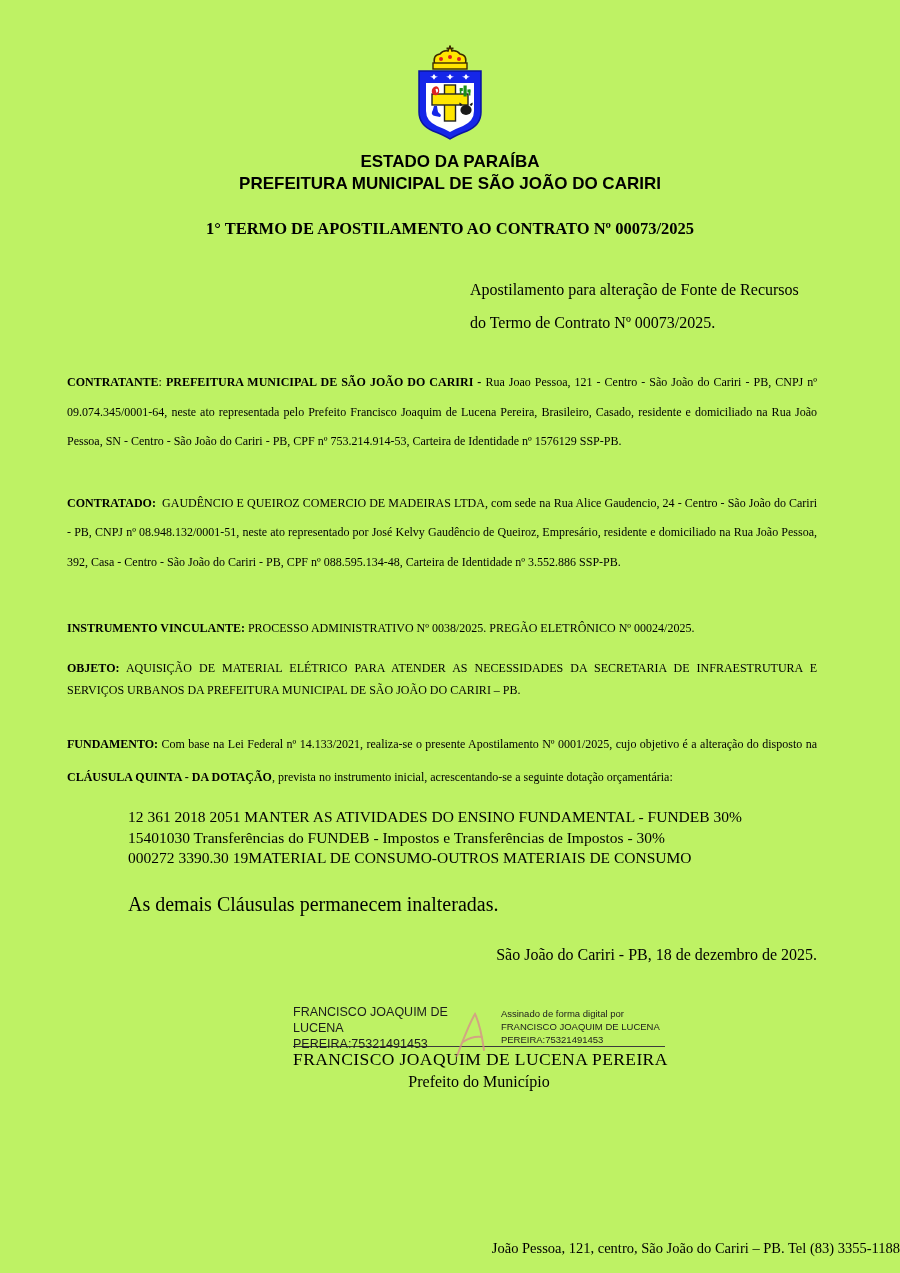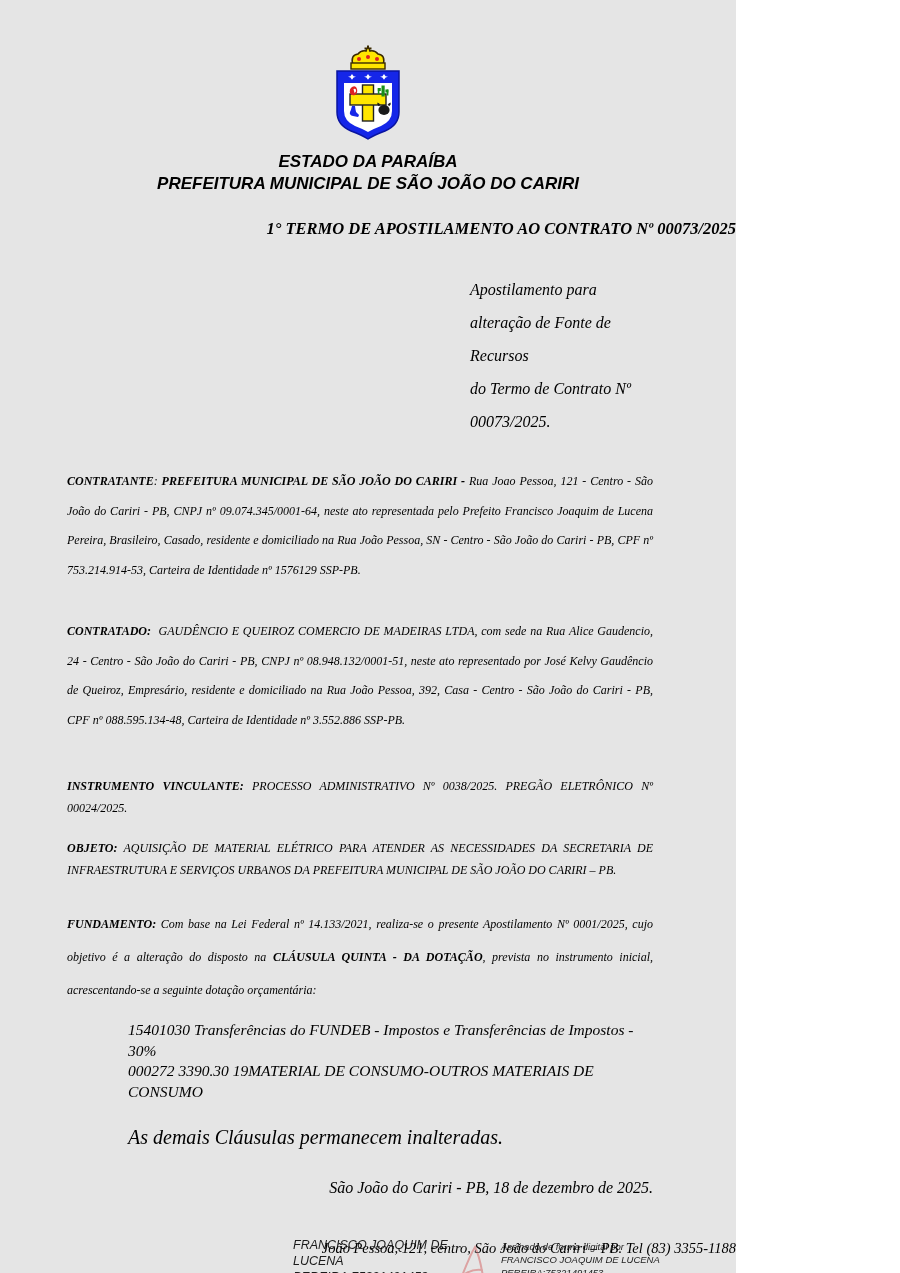--- a/index.html
+++ b/index.html
@@ -1,35 +1,34 @@
 <!DOCTYPE html>
 <html lang="pt"><head>
 <meta charset="utf-8">
 <style>
   html,body { margin:0; padding:0; background:#ffffff; }
   .page {
     position:relative;
-    width:736px; height:1273px;
-    background:#e5e5e5;
+    width:900px; height:1273px;
+    background:#bef264;
     color:#000;
     font-family:"Liberation Serif", serif;
     overflow:hidden;
-    font-style:italic;
   }
   .logo-wrap { display:flex; justify-content:center; padding-top:44px; }
   .hdr {
     text-align:center;
     font-family:"Liberation Sans", sans-serif;
     font-weight:bold;
     font-size:17px;
     line-height:22px;
     margin-top:7px;
   }
   .doc-title {
-    text-align:right;
+    text-align:center;
     font-family:"Liberation Serif", serif;
     font-weight:bold;
     font-size:16.5px;
     margin-top:24px;
   }
   .epigraph {
     margin:34px 83px 0 470px;
     font-size:16px;
     line-height:33px;
     text-align:left;
@@ -146,20 +145,21 @@
 
   <p class="body-par lh-wide mt-contratado"><b>CONTRATADO:</b><span>&nbsp; GAUDÊNCIO E QUEIROZ COMERCIO DE MADEIRAS LTDA, com sede na Rua Alice Gaudencio, 24 - Centro - São João do Cariri - PB, CNPJ nº 08.948.132/0001-51, neste ato representado por José Kelvy Gaudêncio de Queiroz, Empresário, residente e domiciliado na Rua João Pessoa, 392, Casa - Centro - São João do Cariri - PB, CPF nº 088.595.134-48, Carteira de Identidade nº 3.552.886 SSP-PB.</span></p>
 
   <p class="body-par lh-tight mt-instrumento"><b>INSTRUMENTO VINCULANTE:</b><span> PROCESSO ADMINISTRATIVO Nº 0038/2025. PREGÃO ELETRÔNICO Nº 00024/2025.</span></p>
 
   <p class="body-par lh-tight mt-objeto"><b>OBJETO:</b><span> AQUISIÇÃO DE MATERIAL ELÉTRICO PARA ATENDER AS NECESSIDADES DA SECRETARIA DE INFRAESTRUTURA E SERVIÇOS URBANOS DA PREFEITURA MUNICIPAL DE SÃO JOÃO DO CARIRI – PB.</span></p>
 
   <p class="body-par fundamento mt-fundamento"><b>FUNDAMENTO:</b><span> Com base na Lei Federal nº 14.133/2021, realiza-se o presente Apostilamento Nº 0001/2025, cujo objetivo é a alteração do disposto na </span><b>CLÁUSULA QUINTA - DA DOTAÇÃO</b><span>, prevista no instrumento inicial, acrescentando-se a seguinte dotação orçamentária:</span></p>
 
   <div class="dotacao">
+    <div>12 361 2018 2051 MANTER AS ATIVIDADES DO ENSINO FUNDAMENTAL - FUNDEB 30%</div>
     <div>15401030 Transferências do FUNDEB - Impostos e Transferências de Impostos - 30%</div>
     <div>000272 3390.30 19MATERIAL DE CONSUMO-OUTROS MATERIAIS DE CONSUMO</div>
   </div>
 
   <div class="closing">As demais Cláusulas permanecem inalteradas.</div>
 
   <div class="dateline">São João do Cariri - PB, 18 de dezembro de 2025.</div>
 
   <div class="sig-block">
     <div class="sig-digital">

